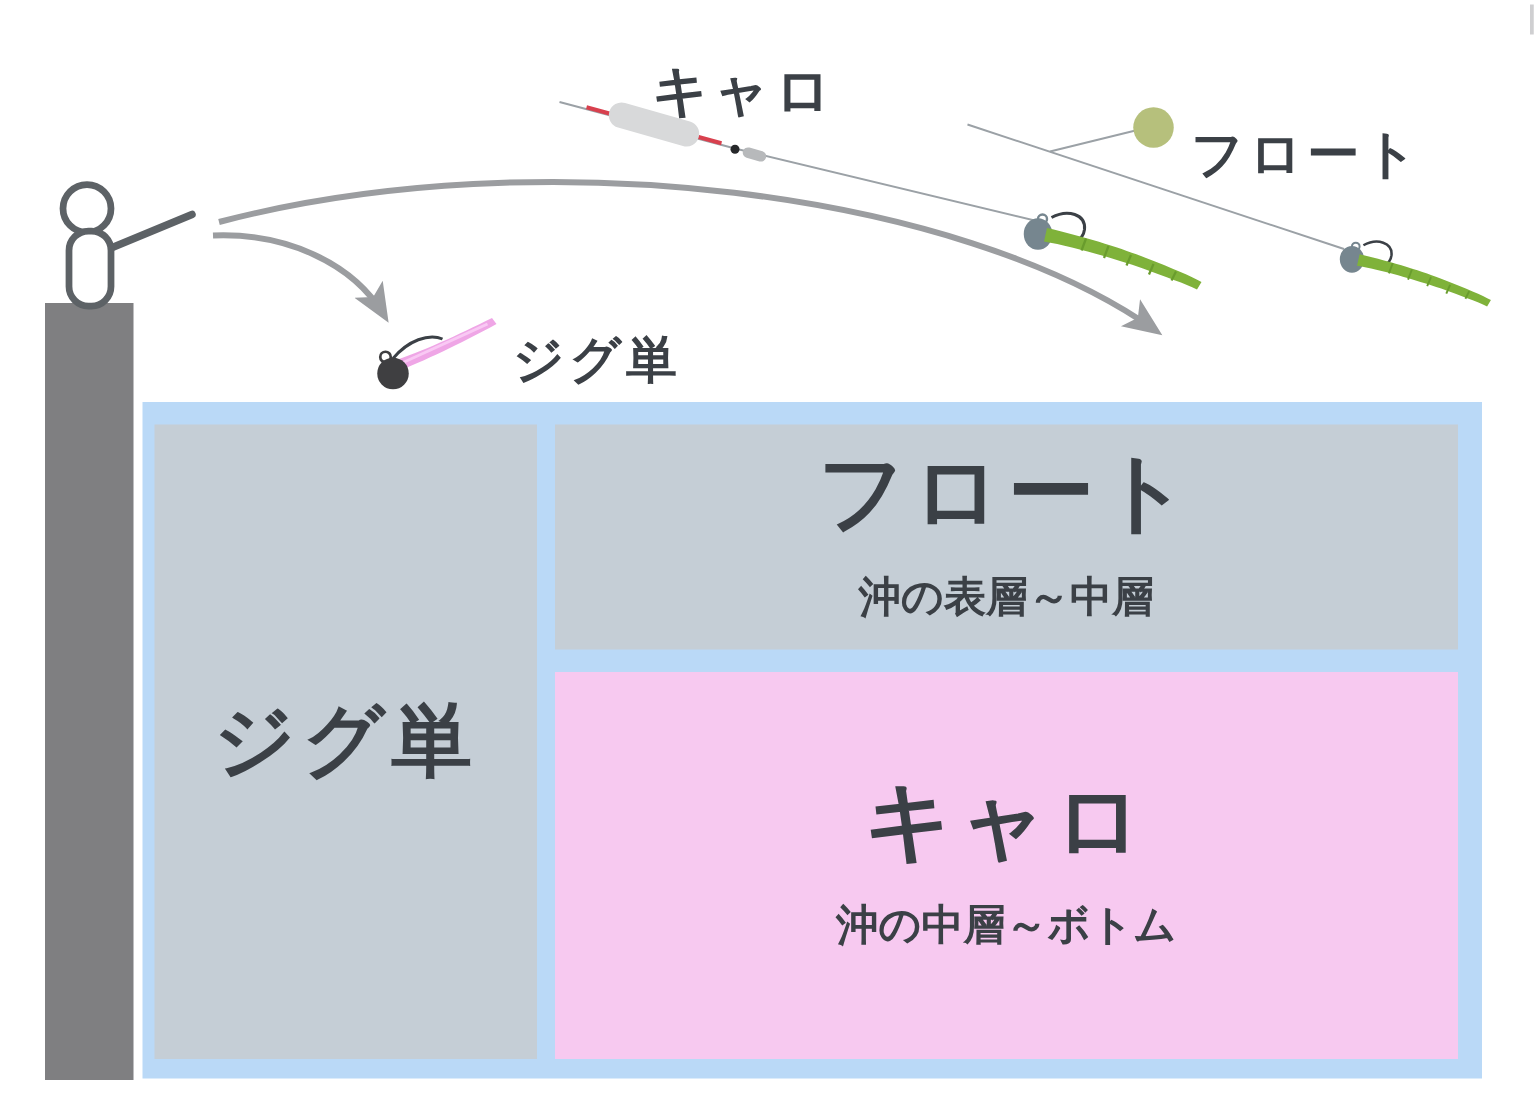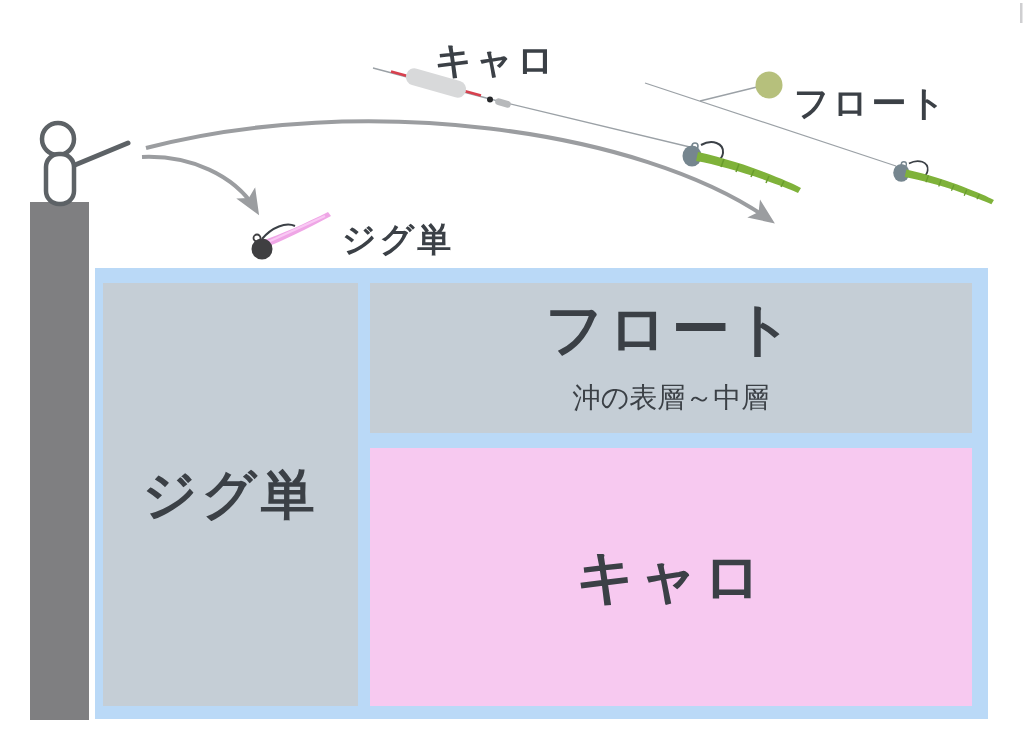--- a/index.html
+++ b/index.html
@@ -28,21 +28,21 @@
   .zone-caro{left:275px;top:180px;width:602px;height:258px;background:var(--zone-pink);}
   .zone-title{
     font-weight:900;
     letter-spacing:4px;
     line-height:1.05;
     white-space:nowrap;
   }
   .zone-jig .zone-title{font-size:54px;}
   .zone-float .zone-title,.zone-caro .zone-title{font-size:58px;}
   .zone-sub{
-    font-weight:400;
+    font-weight:700;
     margin-top:20px;
     white-space:nowrap;
   }
   .zone-jig .zone-sub{font-size:31px;}
   .zone-float .zone-sub,.zone-caro .zone-sub{font-size:28px;}
   
   .rig-label{
     position:absolute;
     transform:translate(-50%,-50%);
     font-weight:900;
@@ -122,20 +122,21 @@
   <div class="water">
     <div class="zone zone-jig">
       <div class="zone-title">ジグ単</div>
     </div>
     <div class="zone zone-float">
       <div class="zone-title">フロート</div>
       <div class="zone-sub">沖の表層～中層</div>
     </div>
     <div class="zone zone-caro">
       <div class="zone-title">キャロ</div>
+      <div class="zone-sub">沖の中層～ボトム</div>
     </div>
   </div>
 
   <div class="rig-label label-caro">キャロ</div>
   <div class="rig-label label-float">フロート</div>
   <div class="rig-label label-jig">ジグ単</div>
 
 </div>
 
 </body></html>

